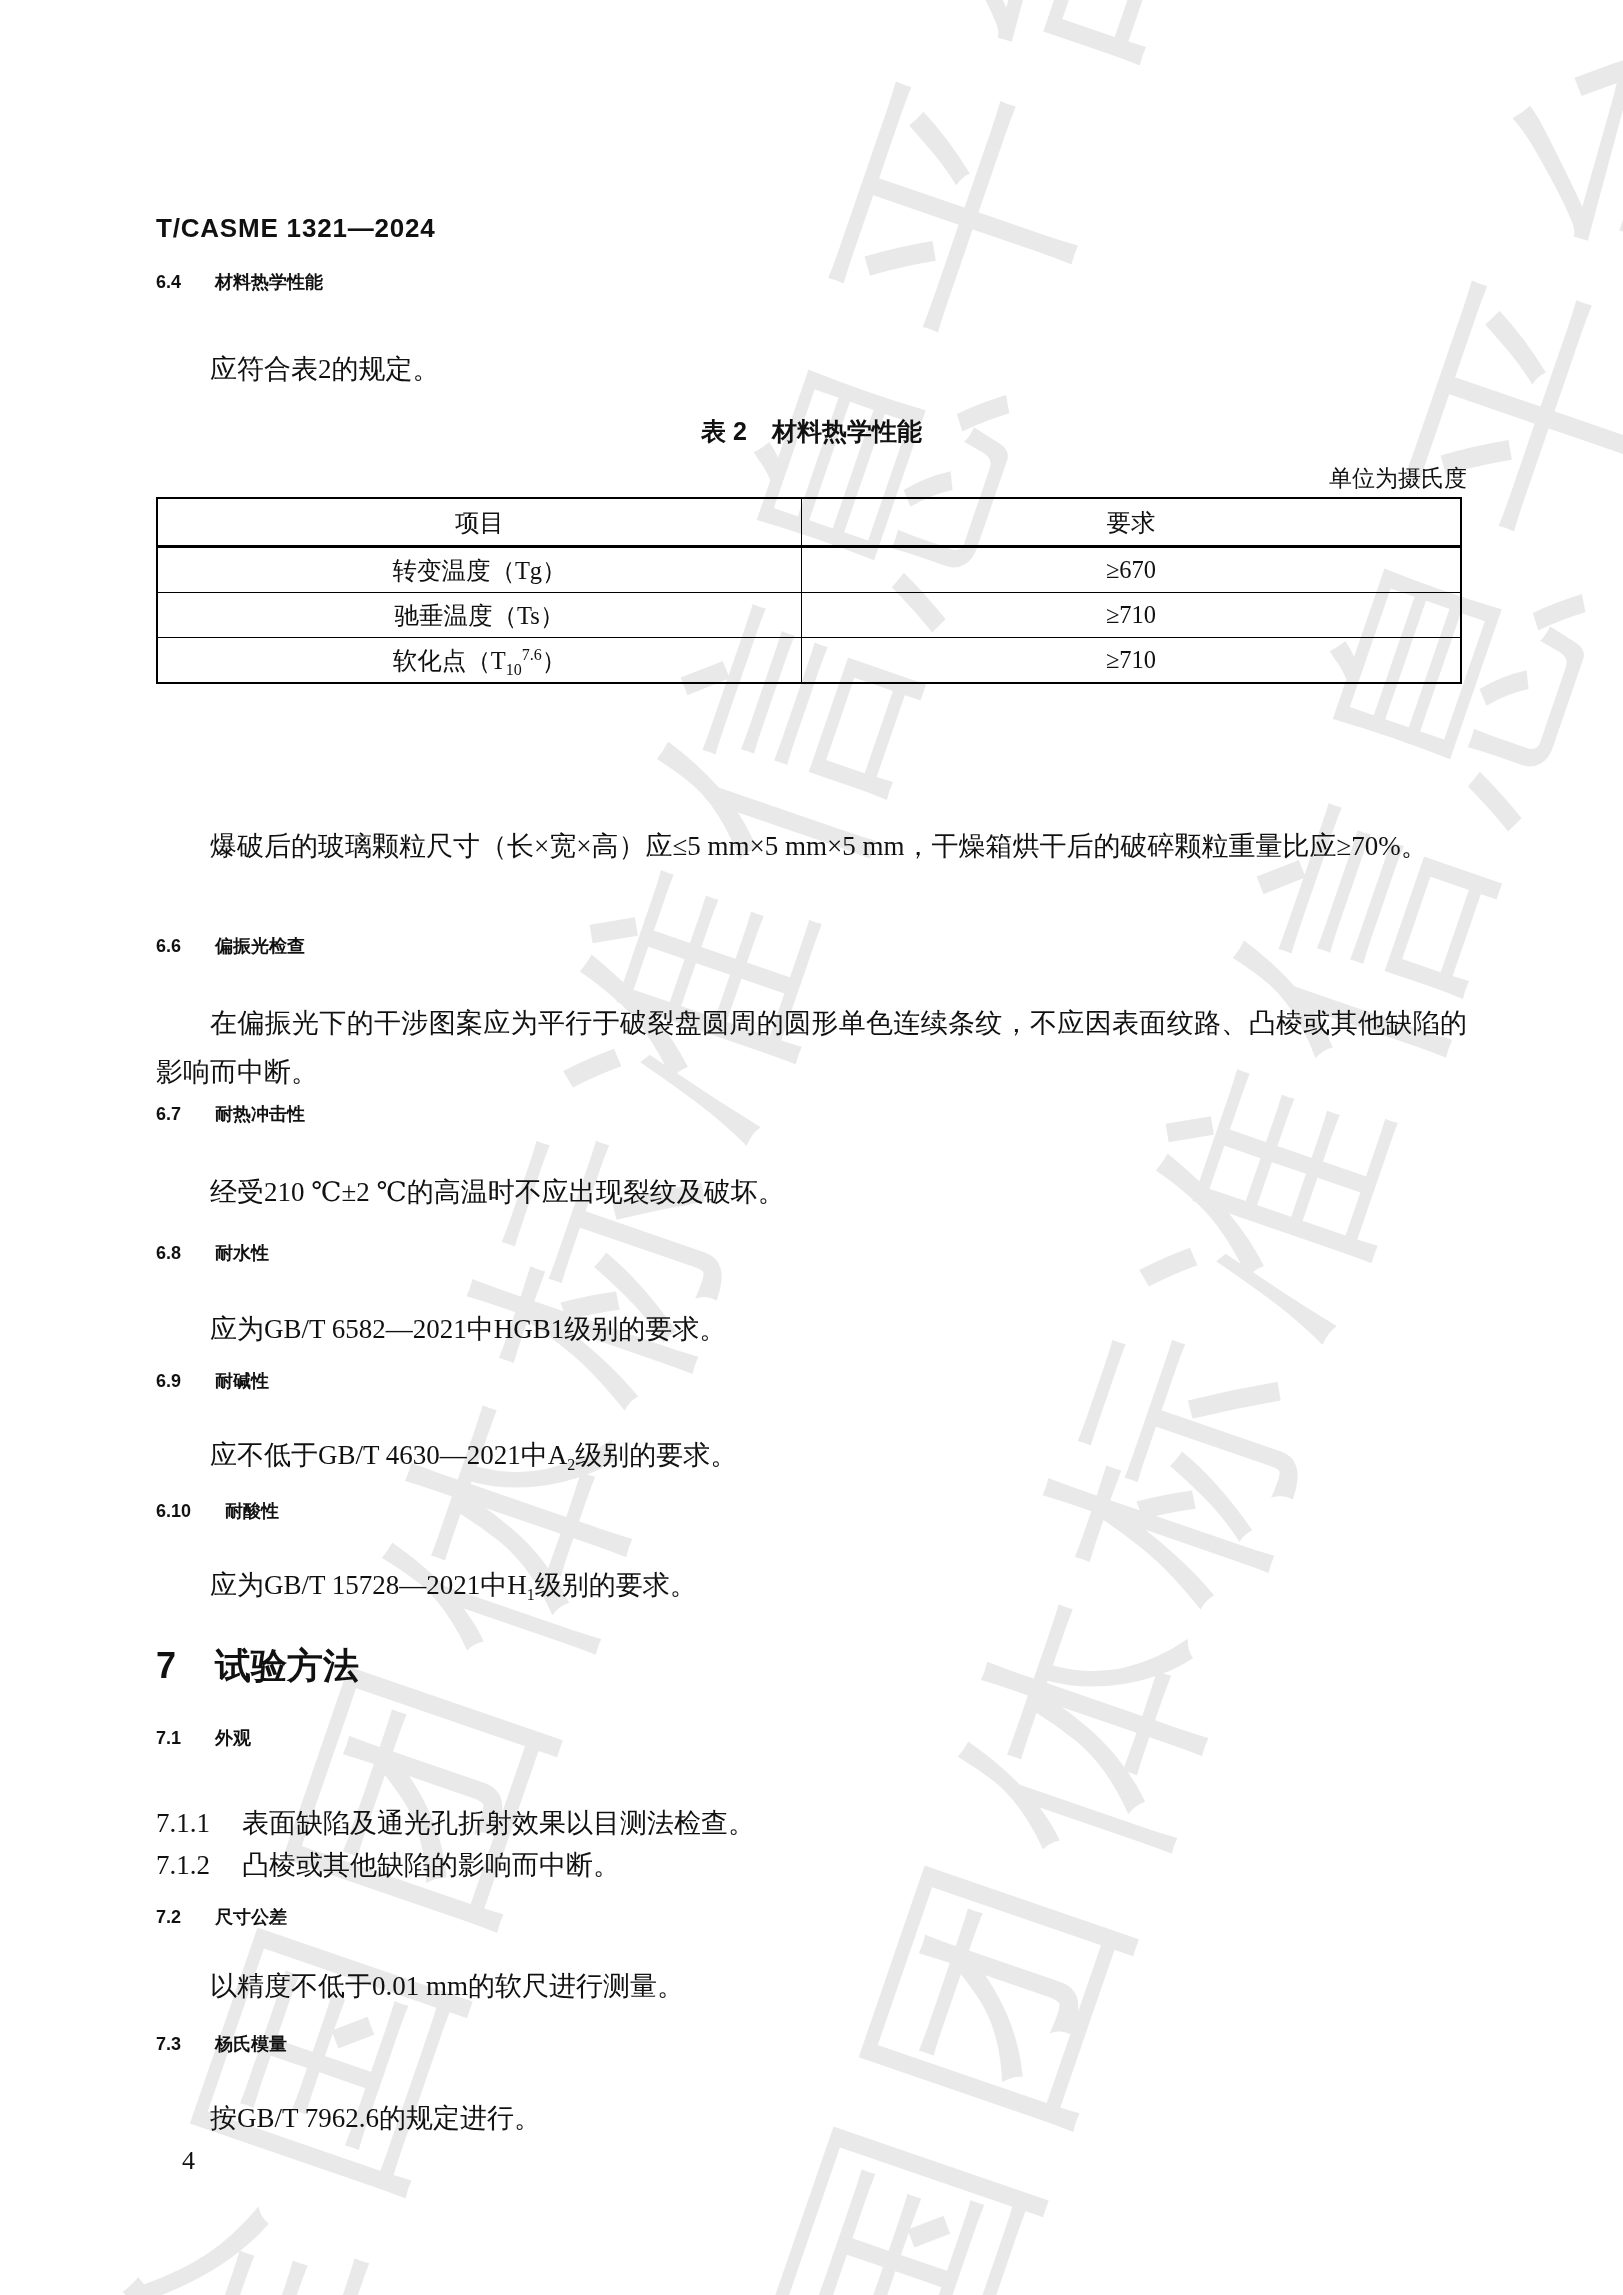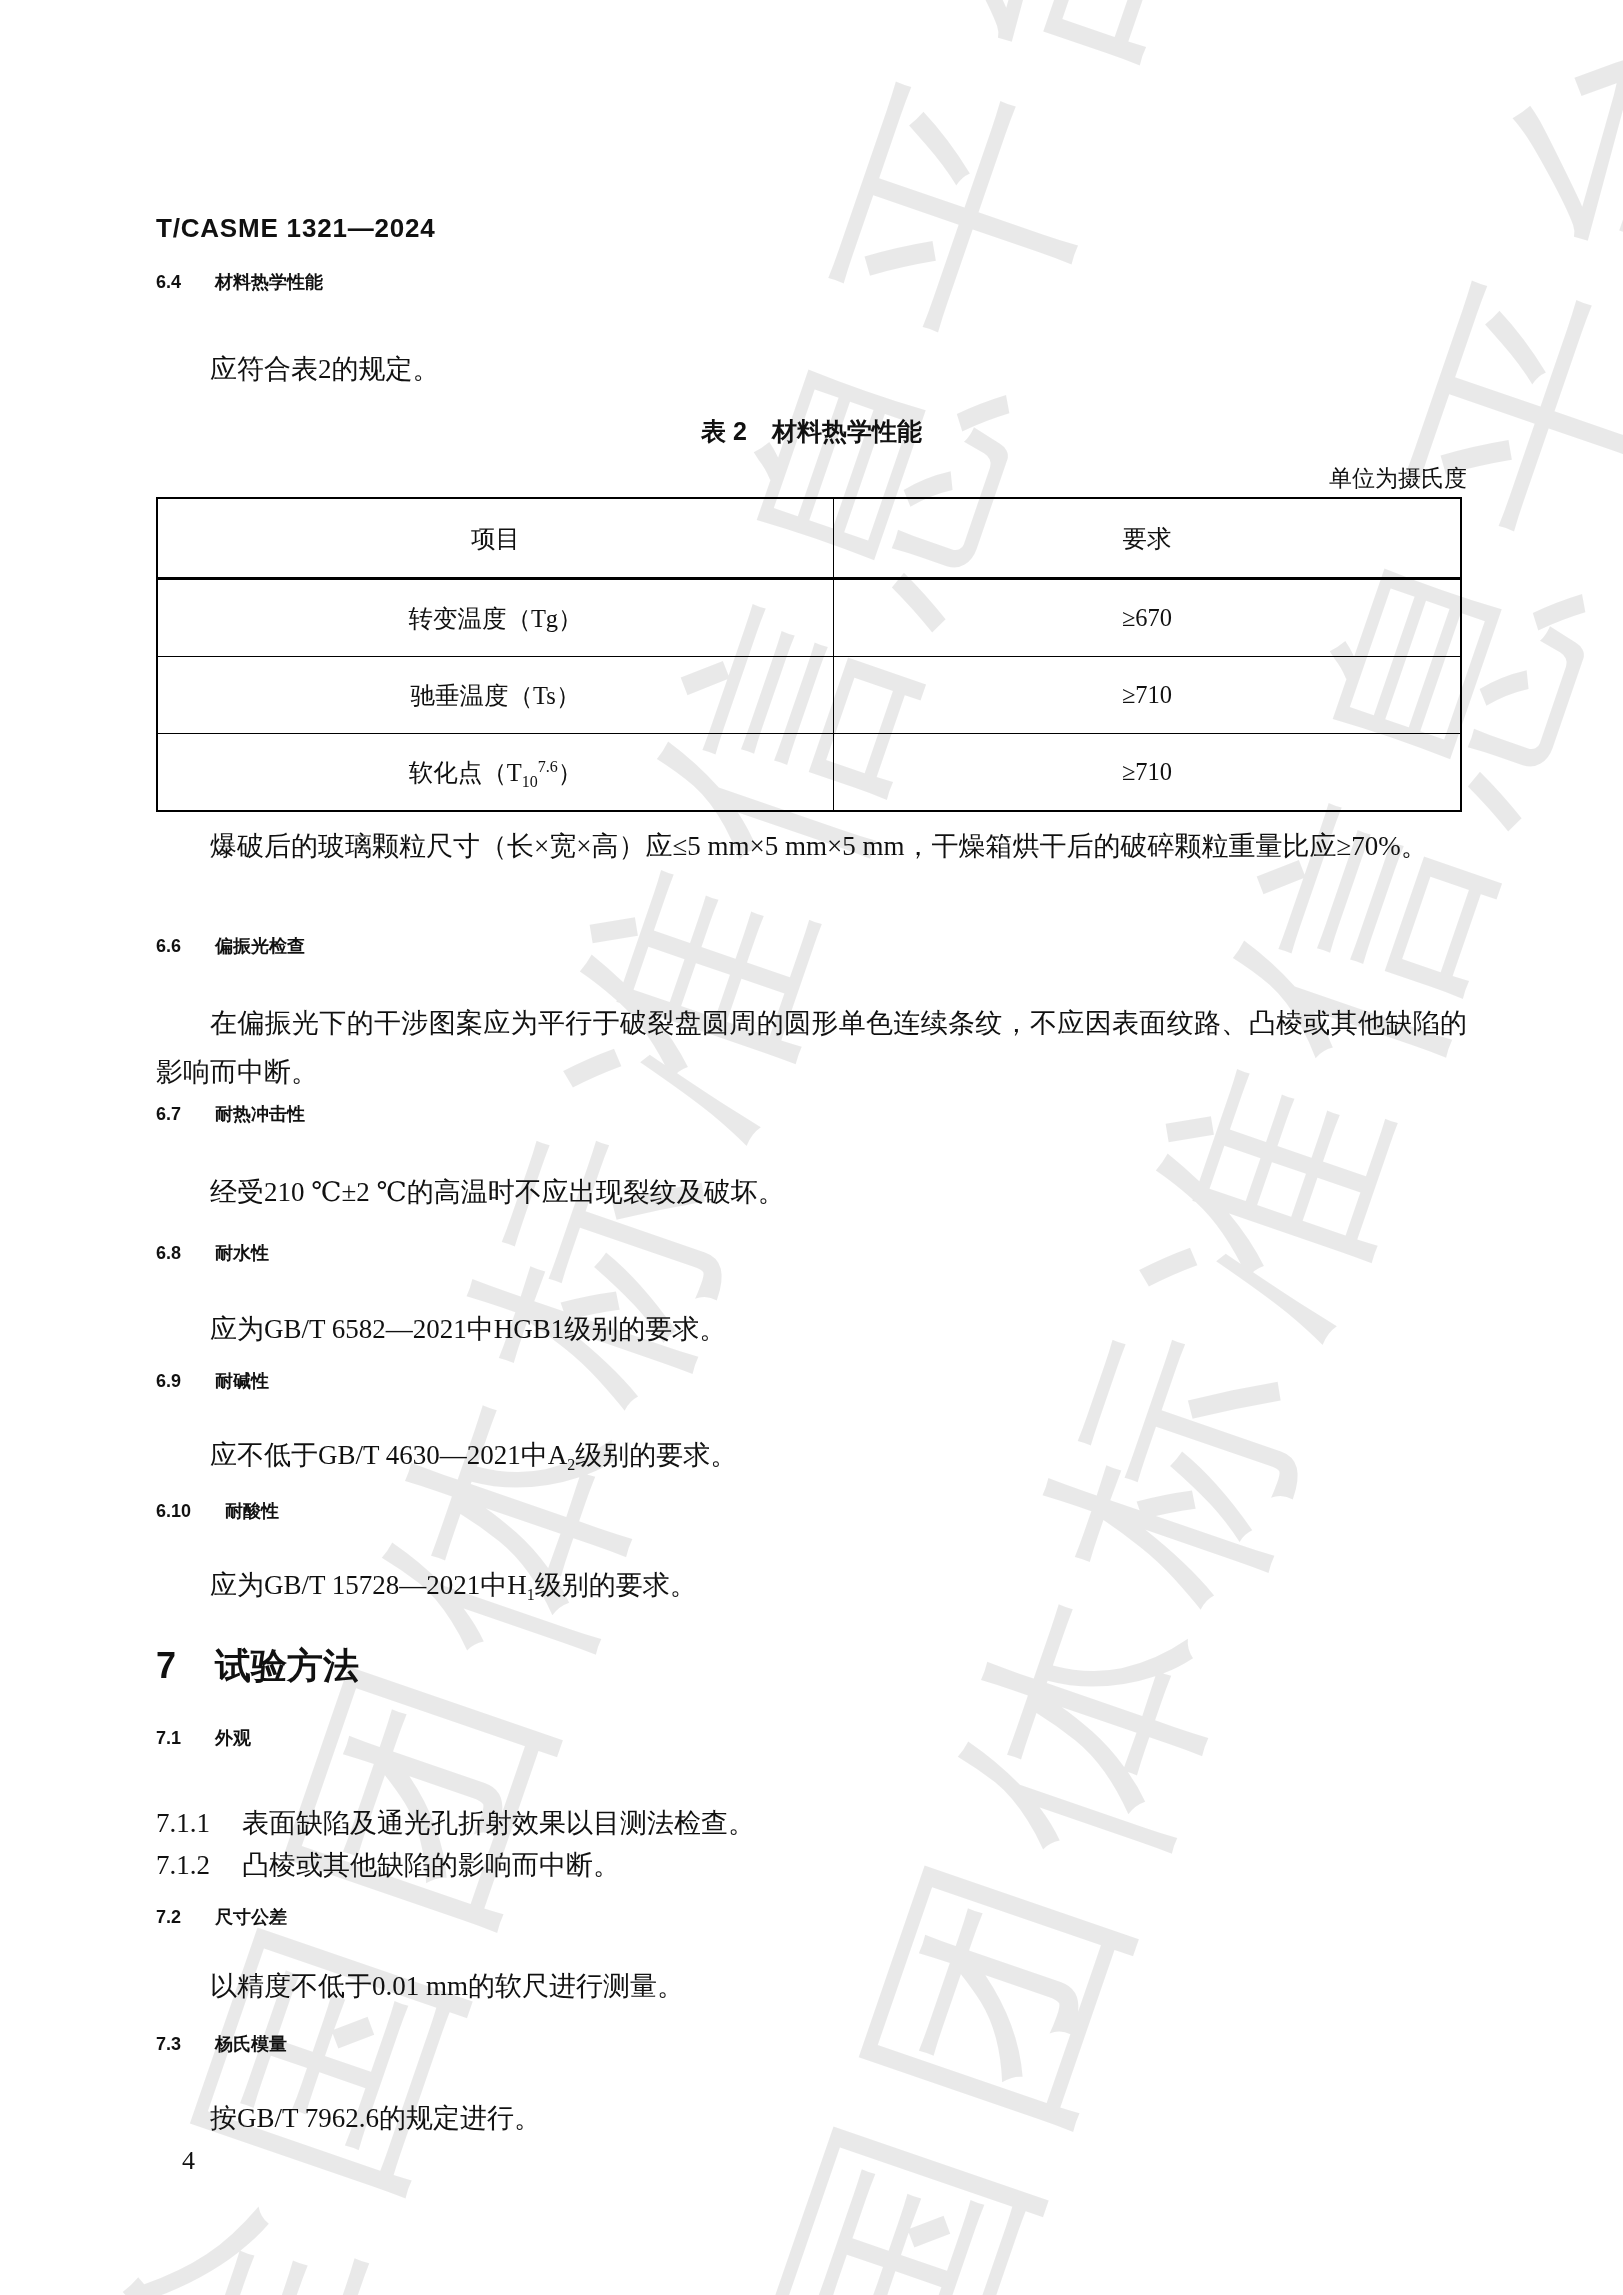--- a/index.html
+++ b/index.html
@@ -56,21 +56,21 @@
   .unit-note{top:463px;text-align:right;font-size:23px;}
   table.t2{
     position:absolute;z-index:1;
     left:156px;top:497px;width:1306px;
     border-collapse:collapse;table-layout:fixed;
     font-size:24.5px;
   }
   table.t2 td{
     border:1.7px solid #000;
     text-align:center;vertical-align:middle;
-    padding:16px;height:44px;
+    padding:0;height:44px;
     background:transparent;
   }
   table.t2 .c1{width:643px;}
   table.t2 tr.hdr td{border-bottom:3.4px solid #000;height:46px;}
   table.t2{border:2.5px solid #000;}
   table.t2 td.outer-l{border-left:2.5px solid #000;}
   table.t2 td.outer-r{border-right:2.5px solid #000;}
   table.t2 tr.last td{border-bottom:2.5px solid #000;}
   sub.s,sup.s{font-size:16px;line-height:0;}
   .page-num{top:2146px;left:182px;font-size:26px;}

